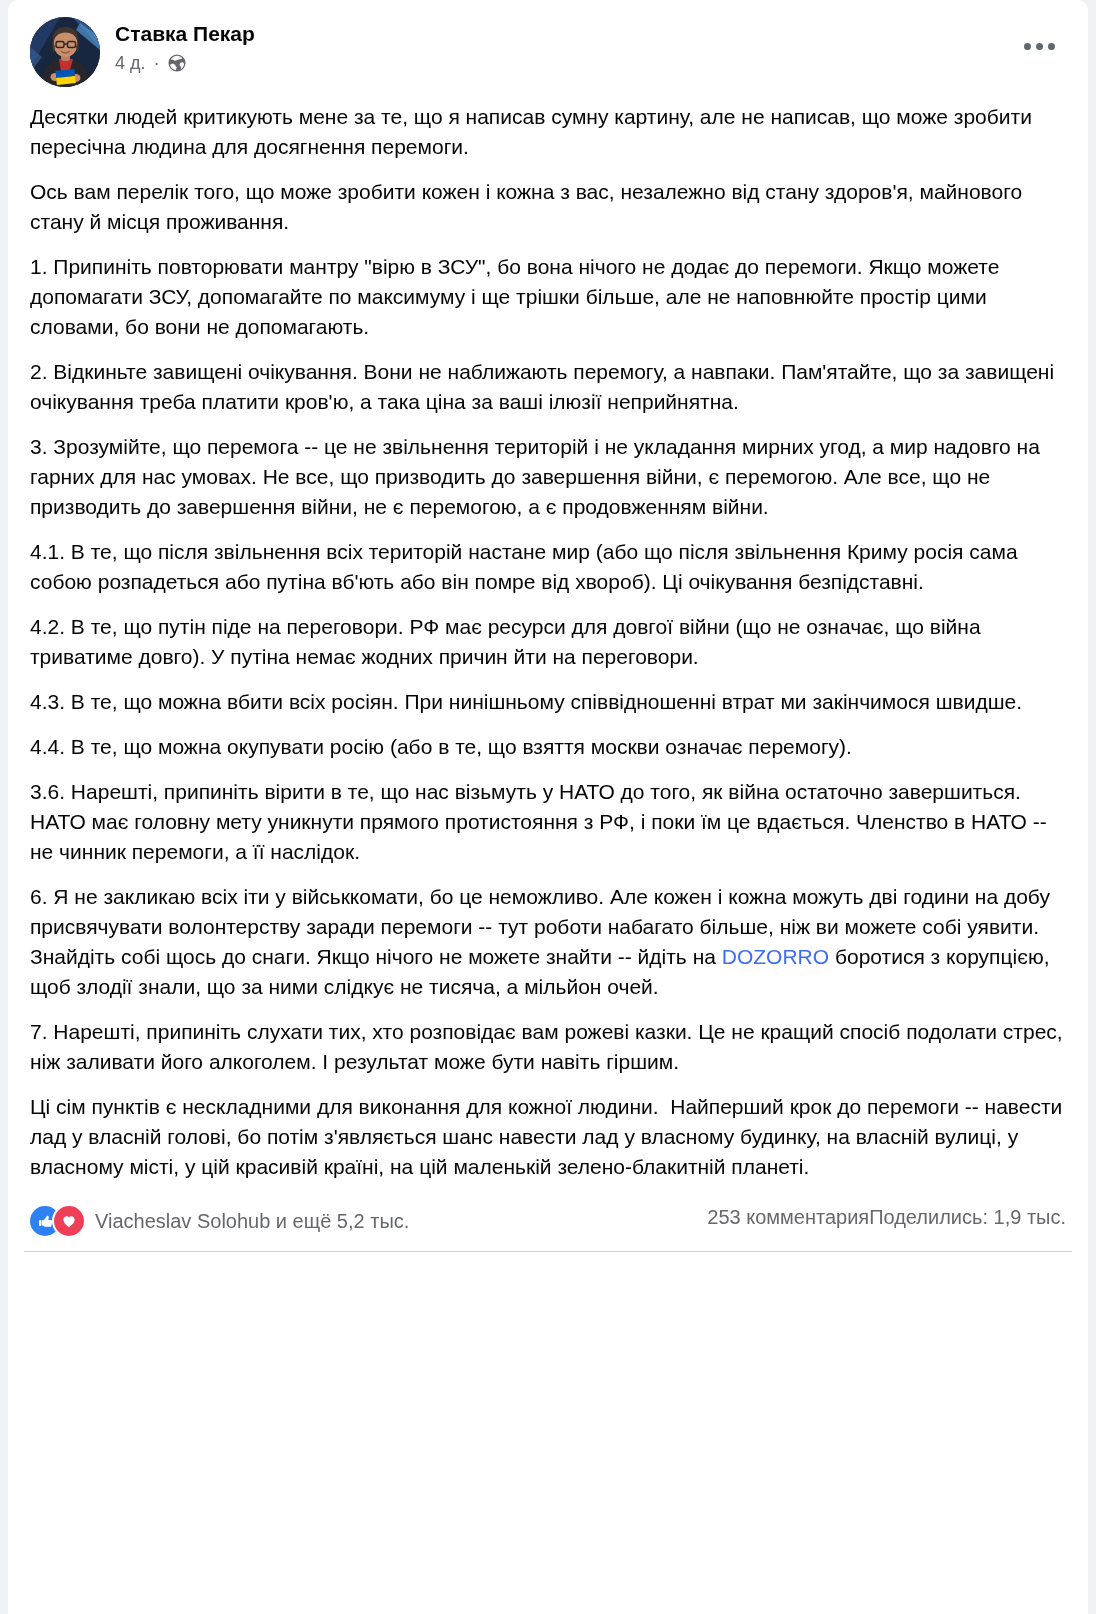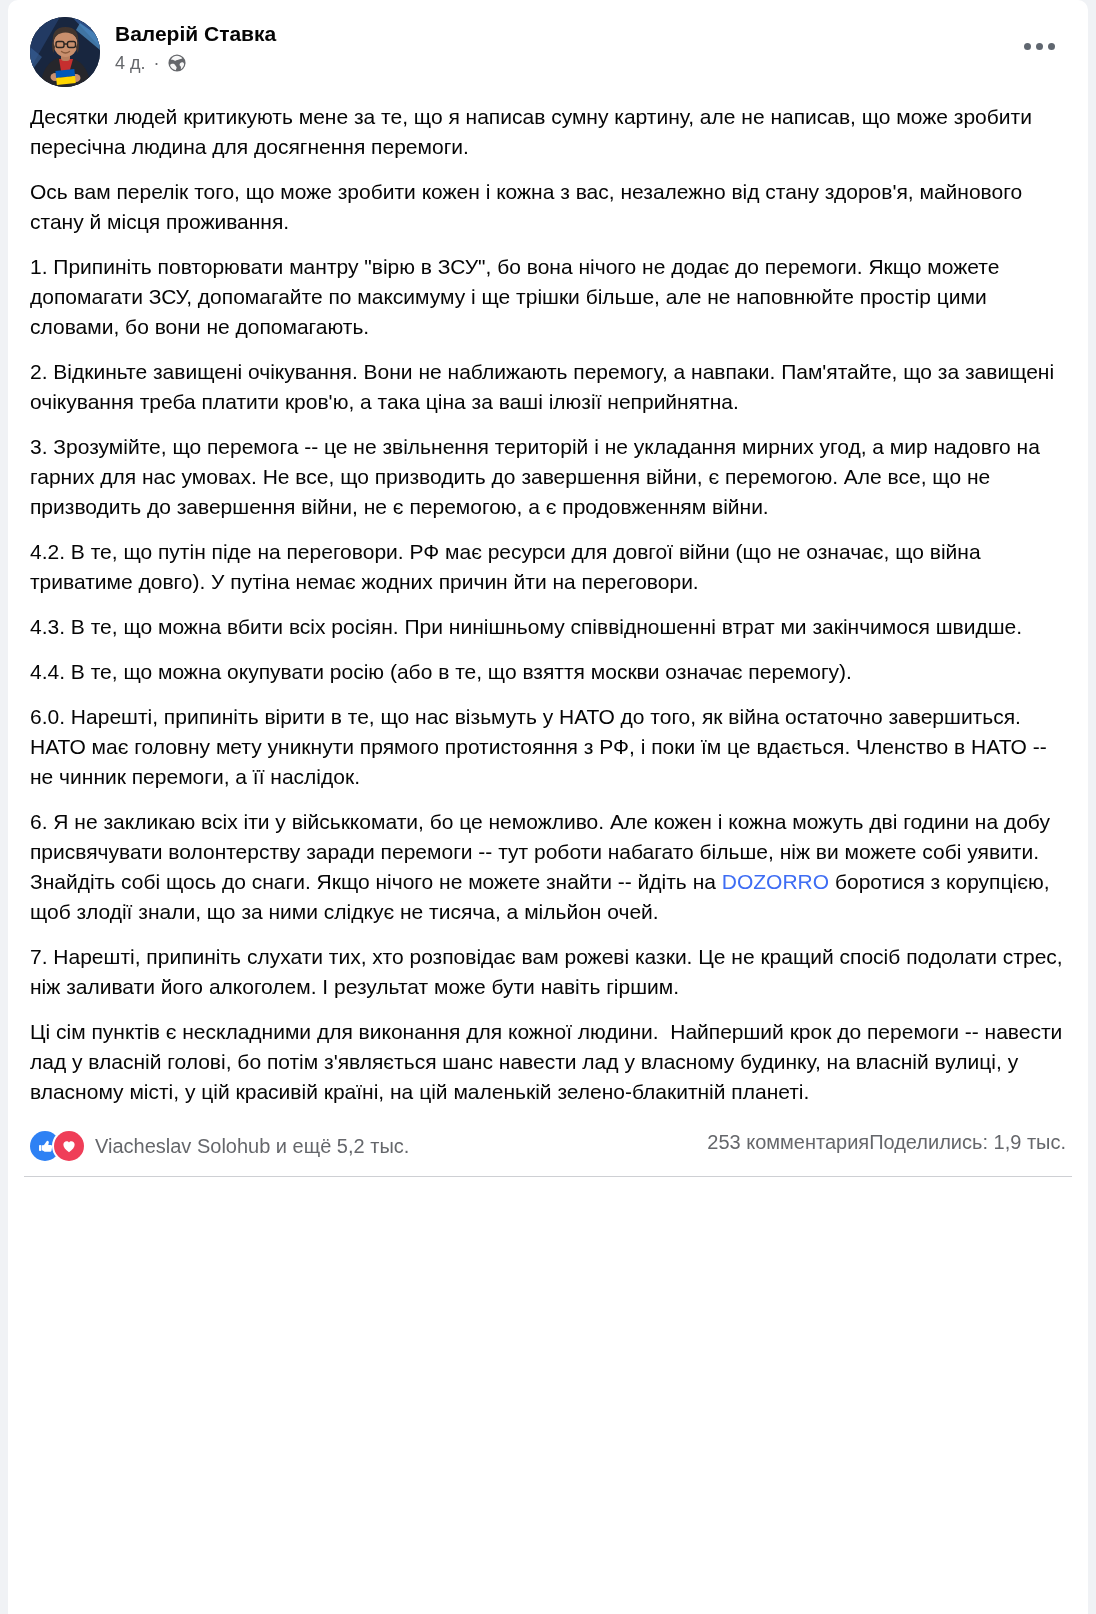--- a/index.html
+++ b/index.html
@@ -91,21 +91,21 @@
 
         <ellipse cx="25" cy="60" rx="4.5" ry="4" fill="#c98f6d"></ellipse>
         <ellipse cx="46" cy="61" rx="4.5" ry="4" fill="#c98f6d"></ellipse>
         <g transform="rotate(-6 35 59)">
           <rect x="26" y="53" width="19" height="7" fill="#0057b7"></rect>
           <rect x="26" y="60" width="19" height="7" fill="#ffd500"></rect>
         </g>
       </svg>
     </div>
     <div class="header-meta">
-      <div class="author">Валерій Ставка</div>
+      <div class="author">Ставка Пекар</div>
       <div class="meta-row">
         <span class="ts">4 д.</span>
         <span class="sep">·</span>
         <span class="globe">
           <svg viewBox="0 0 16 16" width="18" height="18" aria-hidden="true">
             <circle cx="8" cy="8" r="7.6" fill="#65676b"></circle>
             <path d="M2.6 5.2C3.6 3 5.7 1.6 8 1.6c1.9 0 3.6.8 4.8 2.1-.9.9-2.2.5-3.1 1.2-.8.6-1.7.2-2.5.8-.7.5-1.8.3-2.4-.3-.4-.4-1.4-.2-2.2-.2z" fill="#fff" opacity="0.95"></path>
             <path d="M4.2 8.7c1 0 2.1.6 2.4 1.5.2.8 1.1 1 1.1 1.9 0 .9-.7 1.5-.7 2.3-2.5-.4-4.6-2.2-5.2-4.6.6-.6 1.5-1.1 2.4-1.1z" fill="#fff" opacity="0.95"></path>
             <path d="M12.9 7.3c.8.3 1.5 1.1 1.4 1.9-.2 1.8-1.3 3.4-2.8 4.3-.3-.7.2-1.5-.1-2.2-.3-.7-1.1-.9-1.1-1.8 0-1.3 1.5-2.6 2.6-2.2z" fill="#fff" opacity="0.95"></path>
           </svg>
@@ -120,24 +120,25 @@
       </span>
     </div>
   </div>
 
   <div class="post-text">
     <p>Десятки людей критикують мене за те, що я написав сумну картину, але не написав, що може зробити пересічна людина для досягнення перемоги.</p>
     <p>Ось вам перелік того, що може зробити кожен і кожна з вас, незалежно від стану здоров'я, майнового стану й місця проживання.</p>
     <p>1. Припиніть повторювати мантру "вірю в ЗСУ", бо вона нічого не додає до перемоги. Якщо можете допомагати ЗСУ, допомагайте по максимуму і ще трішки більше, але не наповнюйте простір цими словами, бо вони не допомагають.</p>
     <p>2. Відкиньте завищені очікування. Вони не наближають перемогу, а навпаки. Пам'ятайте, що за завищені очікування треба платити кров'ю, а така ціна за ваші ілюзії неприйнятна.</p>
     <p>3. Зрозумійте, що перемога -- це не звільнення територій і не укладання мирних угод, а мир надовго на гарних для нас умовах. Не все, що призводить до завершення війни, є перемогою. Але все, що не призводить до завершення війни, не є перемогою, а є продовженням війни.</p>
+    <p>4.1. В те, що після звільнення всіх територій настане мир (або що після звільнення Криму росія сама собою розпадеться або путіна вб'ють або він помре від хвороб). Ці очікування безпідставні.</p>
     <p>4.2. В те, що путін піде на переговори. РФ має ресурси для довгої війни (що не означає, що війна триватиме довго). У путіна немає жодних причин йти на переговори.</p>
     <p>4.3. В те, що можна вбити всіх росіян. При нинішньому співвідношенні втрат ми закінчимося швидше.</p>
     <p>4.4. В те, що можна окупувати росію (або в те, що взяття москви означає перемогу).</p>
-    <p>6.0. Нарешті, припиніть вірити в те, що нас візьмуть у НАТО до того, як війна остаточно завершиться. НАТО має головну мету уникнути прямого протистояння з РФ, і поки їм це вдається. Членство в НАТО -- не чинник перемоги, а її наслідок.</p>
+    <p>3.6. Нарешті, припиніть вірити в те, що нас візьмуть у НАТО до того, як війна остаточно завершиться. НАТО має головну мету уникнути прямого протистояння з РФ, і поки їм це вдається. Членство в НАТО -- не чинник перемоги, а її наслідок.</p>
     <p><span>6. Я не закликаю всіх іти у військкомати, бо це неможливо. Але кожен і кожна можуть дві години на добу присвячувати волонтерству заради перемоги -- тут роботи набагато більше, ніж ви можете собі уявити. Знайдіть собі щось до снаги. Якщо нічого не можете знайти -- йдіть на </span><a class="inline-link">DOZORRO</a><span> боротися з корупцією, щоб злодії знали, що за ними слідкує не тисяча, а мільйон очей.</span></p>
     <p>7. Нарешті, припиніть слухати тих, хто розповідає вам рожеві казки. Це не кращий спосіб подолати стрес, ніж заливати його алкоголем. І результат може бути навіть гіршим.</p>
     <p>Ці сім пунктів є нескладними для виконання для кожної людини.  Найперший крок до перемоги -- навести лад у власній голові, бо потім з'являється шанс навести лад у власному будинку, на власній вулиці, у власному місті, у цій красивій країні, на цій маленькій зелено-блакитній планеті.</p>
   </div>
 
   <div class="footer">
     <div class="reactions">
       <span class="reaction-icon like">
         <svg viewBox="0 0 16 16" aria-hidden="true">
           <path d="M5 7.3h1.5c.3 0 .6-.2.8-.4l2-3c.3-.4.8-.6 1.3-.4.6.2.9.8.8 1.4l-.5 2.1h2.3c.8 0 1.4.7 1.2 1.5l-.6 3.4c-.1.7-.7 1.2-1.4 1.2H8.3c-.2 0-.4 0-.6-.1l-1.8-.9c-.2-.1-.4-.1-.6-.1H5z" fill="#fff"></path>

